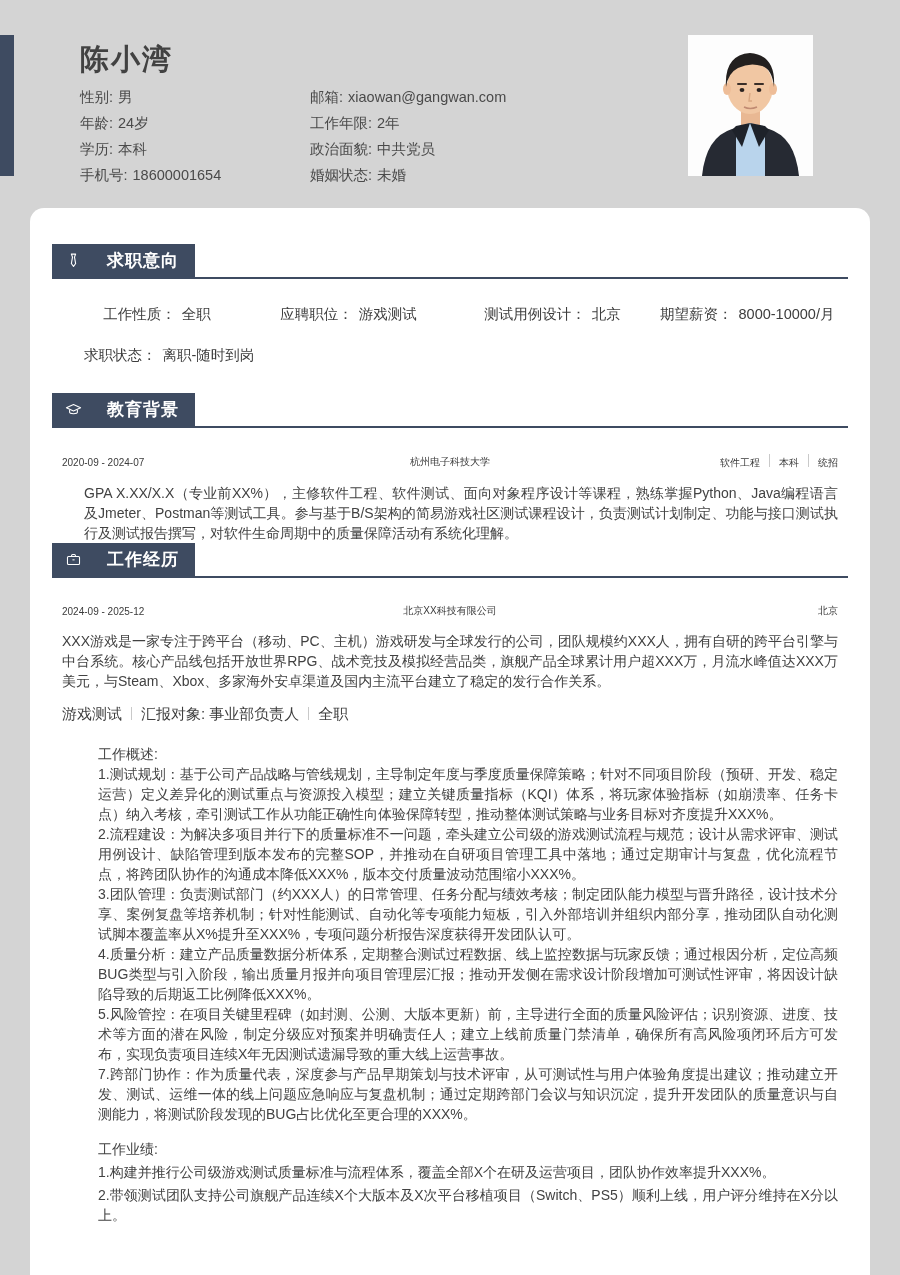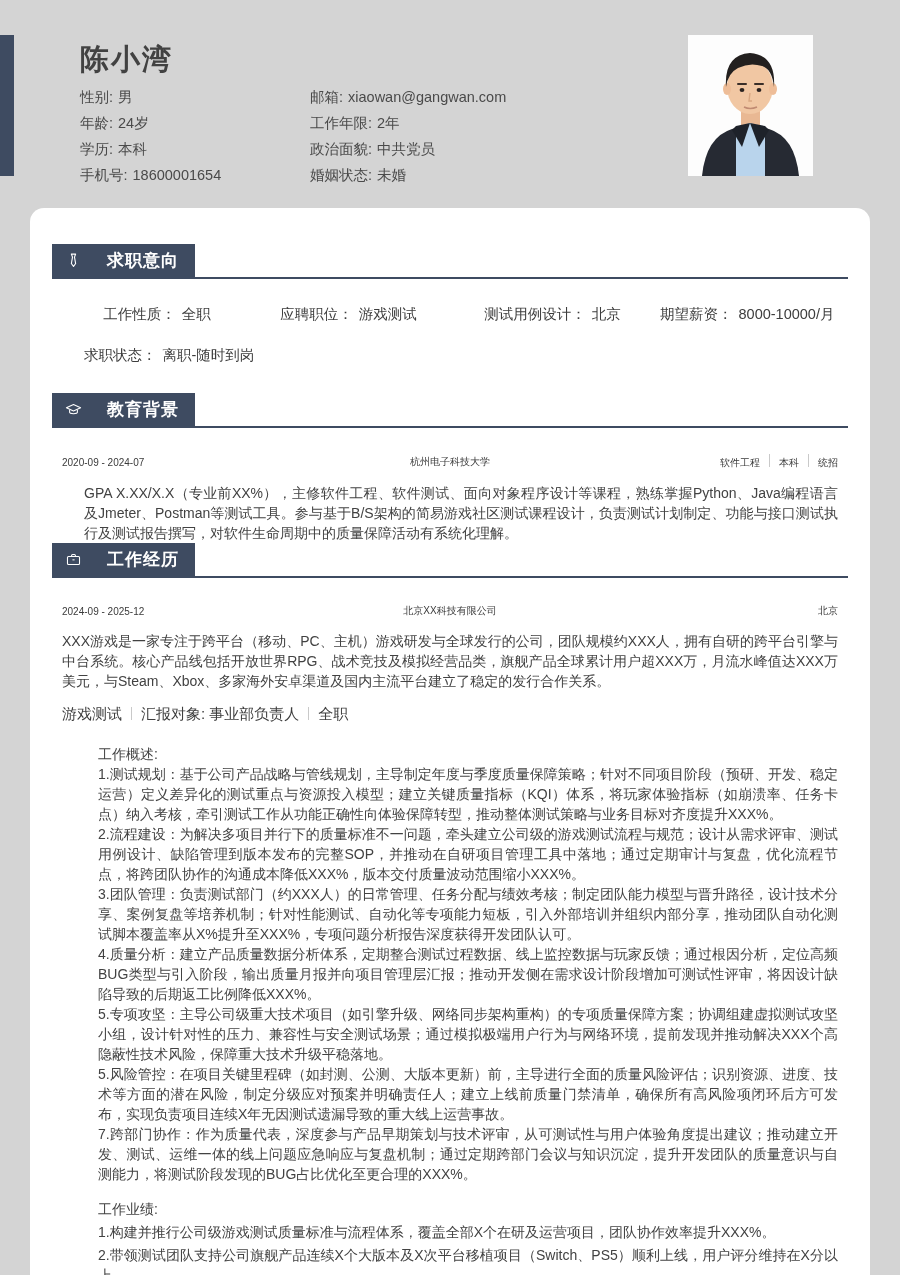--- a/index.html
+++ b/index.html
@@ -207,21 +207,20 @@
       <div class="role-line">
         <span>游戏测试</span><span class="sep"></span><span>汇报对象: 事业部负责人</span><span class="sep"></span><span>全职</span>
       </div>
 
       <div class="block">
         <p class="para">工作概述:</p>
         <p class="para">1.测试规划：基于公司产品战略与管线规划，主导制定年度与季度质量保障策略；针对不同项目阶段（预研、开发、稳定运营）定义差异化的测试重点与资源投入模型；建立关键质量指标（KQI）体系，将玩家体验指标（如崩溃率、任务卡点）纳入考核，牵引测试工作从功能正确性向体验保障转型，推动整体测试策略与业务目标对齐度提升XXX%。</p>
         <p class="para">2.流程建设：为解决多项目并行下的质量标准不一问题，牵头建立公司级的游戏测试流程与规范；设计从需求评审、测试用例设计、缺陷管理到版本发布的完整SOP，并推动在自研项目管理工具中落地；通过定期审计与复盘，优化流程节点，将跨团队协作的沟通成本降低XXX%，版本交付质量波动范围缩小XXX%。</p>
         <p class="para">3.团队管理：负责测试部门（约XXX人）的日常管理、任务分配与绩效考核；制定团队能力模型与晋升路径，设计技术分享、案例复盘等培养机制；针对性能测试、自动化等专项能力短板，引入外部培训并组织内部分享，推动团队自动化测试脚本覆盖率从X%提升至XXX%，专项问题分析报告深度获得开发团队认可。</p>
         <p class="para">4.质量分析：建立产品质量数据分析体系，定期整合测试过程数据、线上监控数据与玩家反馈；通过根因分析，定位高频BUG类型与引入阶段，输出质量月报并向项目管理层汇报；推动开发侧在需求设计阶段增加可测试性评审，将因设计缺陷导致的后期返工比例降低XXX%。</p>
-        <p class="para">5.专项攻坚：主导公司级重大技术项目（如引擎升级、网络同步架构重构）的专项质量保障方案；协调组建虚拟测试攻坚小组，设计针对性的压力、兼容性与安全测试场景；通过模拟极端用户行为与网络环境，提前发现并推动解决XXX个高隐蔽性技术风险，保障重大技术升级平稳落地。</p>
         <p class="para">5.风险管控：在项目关键里程碑（如封测、公测、大版本更新）前，主导进行全面的质量风险评估；识别资源、进度、技术等方面的潜在风险，制定分级应对预案并明确责任人；建立上线前质量门禁清单，确保所有高风险项闭环后方可发布，实现负责项目连续X年无因测试遗漏导致的重大线上运营事故。</p>
         <p class="para">7.跨部门协作：作为质量代表，深度参与产品早期策划与技术评审，从可测试性与用户体验角度提出建议；推动建立开发、测试、运维一体的线上问题应急响应与复盘机制；通过定期跨部门会议与知识沉淀，提升开发团队的质量意识与自测能力，将测试阶段发现的BUG占比优化至更合理的XXX%。</p>
       </div>
 
       <div class="block ach-block">
         <p class="para">工作业绩:</p>
         <p class="para">1.构建并推行公司级游戏测试质量标准与流程体系，覆盖全部X个在研及运营项目，团队协作效率提升XXX%。</p>
         <p class="para">2.带领测试团队支持公司旗舰产品连续X个大版本及X次平台移植项目（Switch、PS5）顺利上线，用户评分维持在X分以上。</p>
 
       </div>

